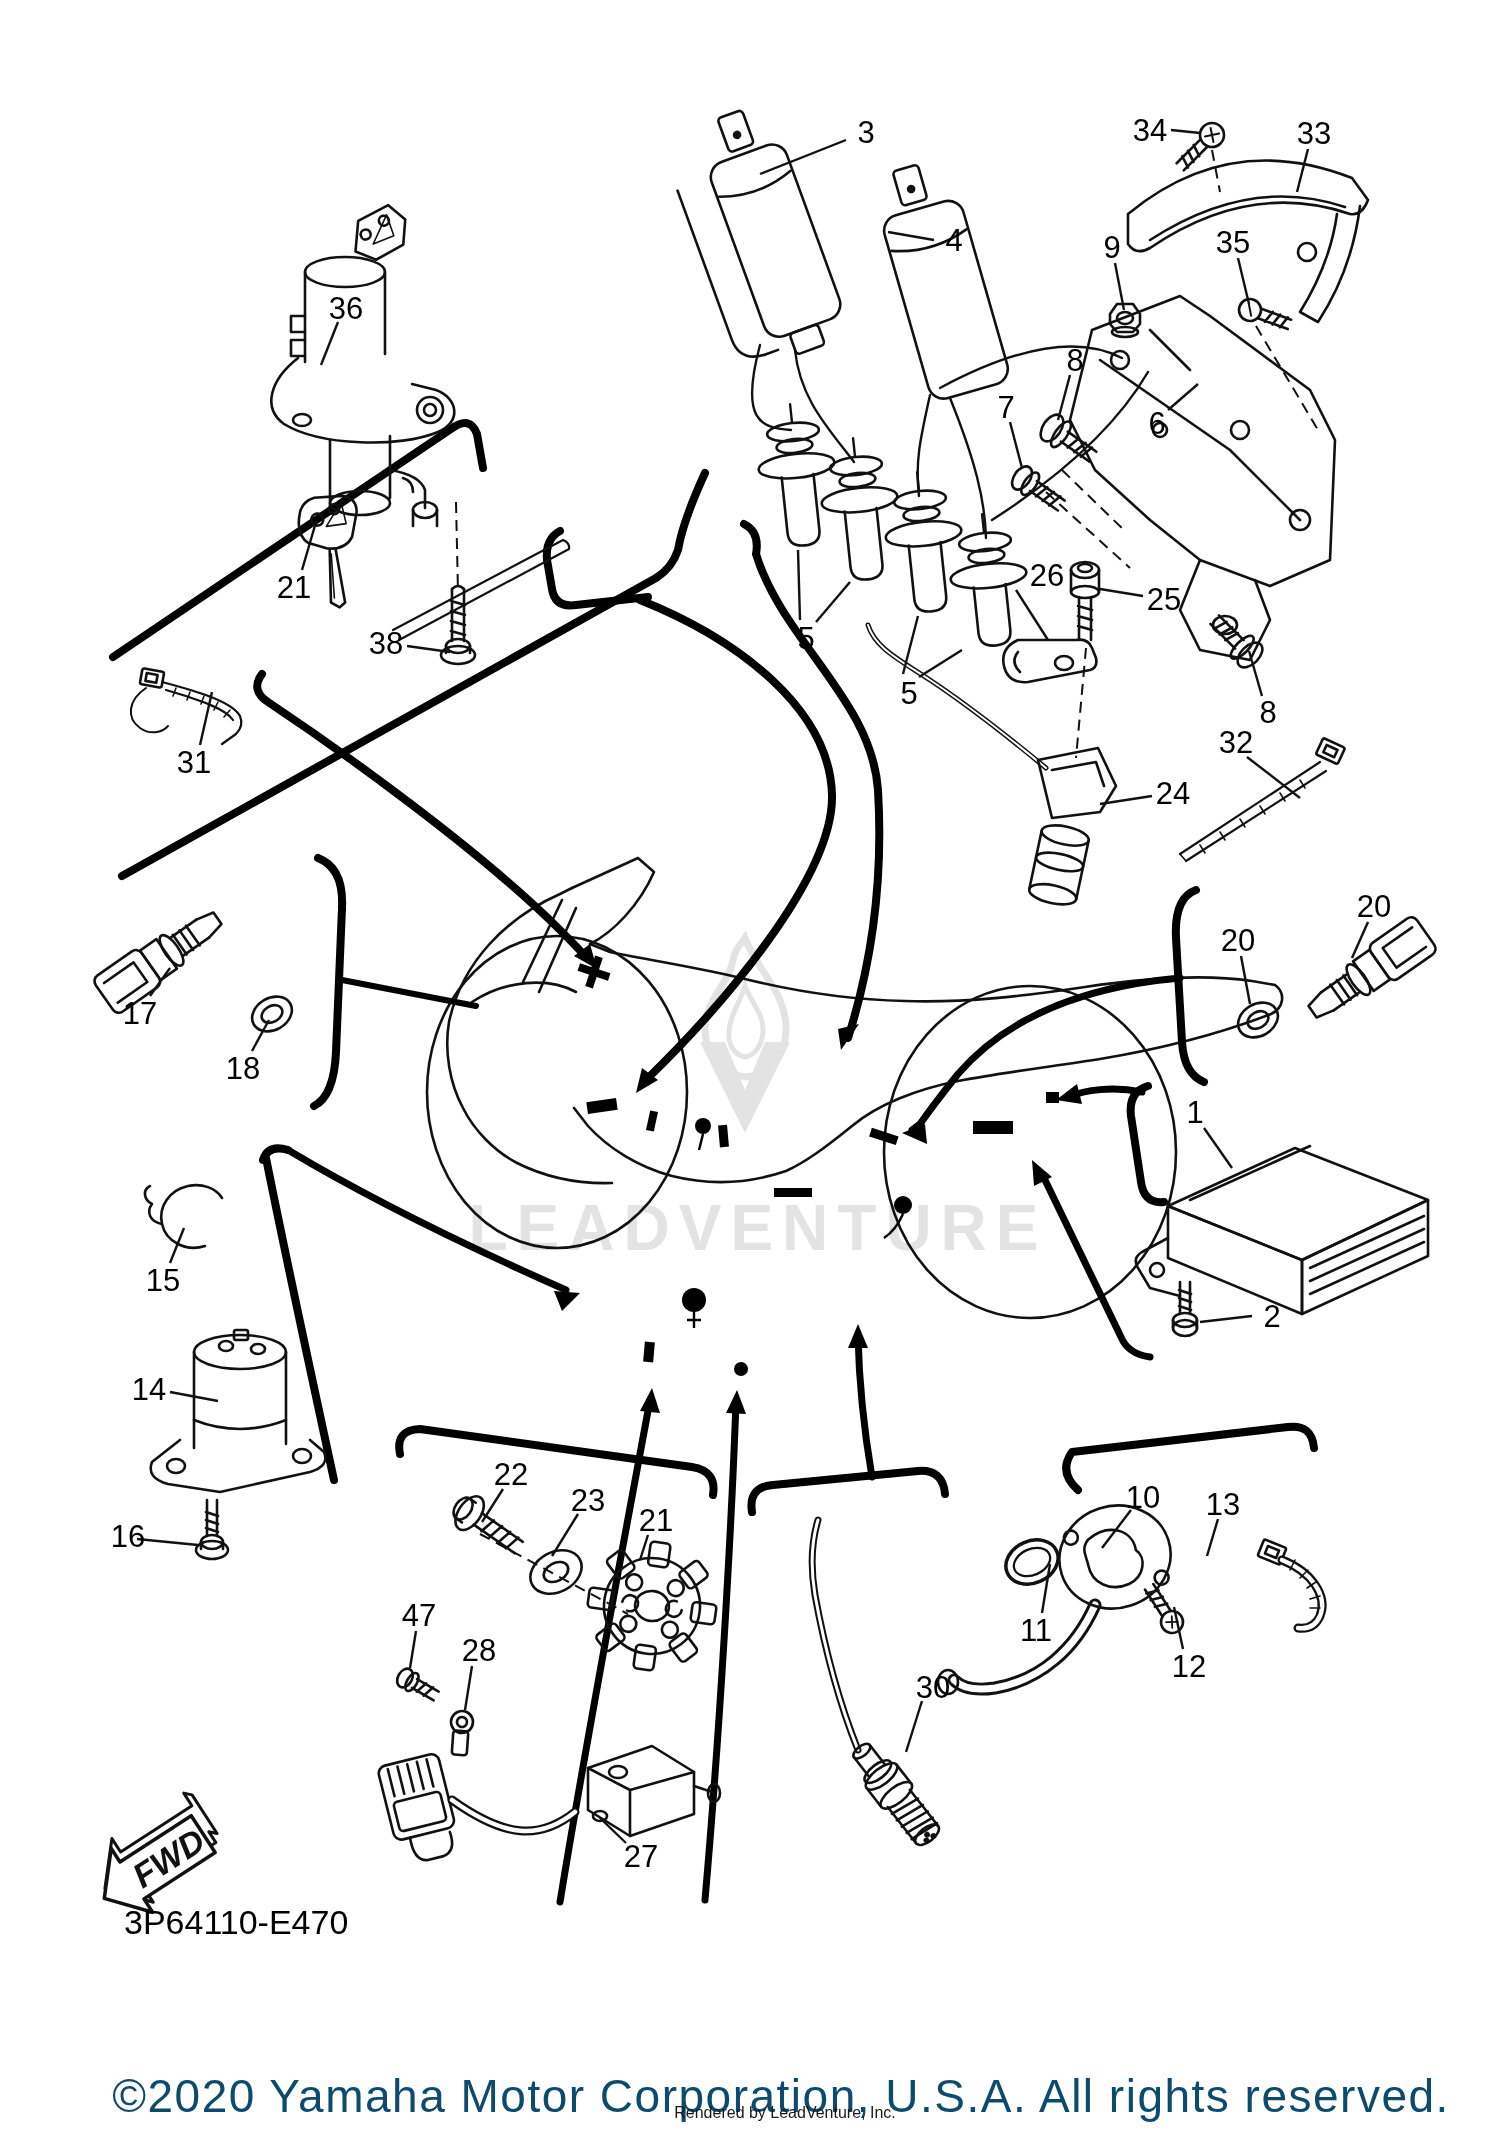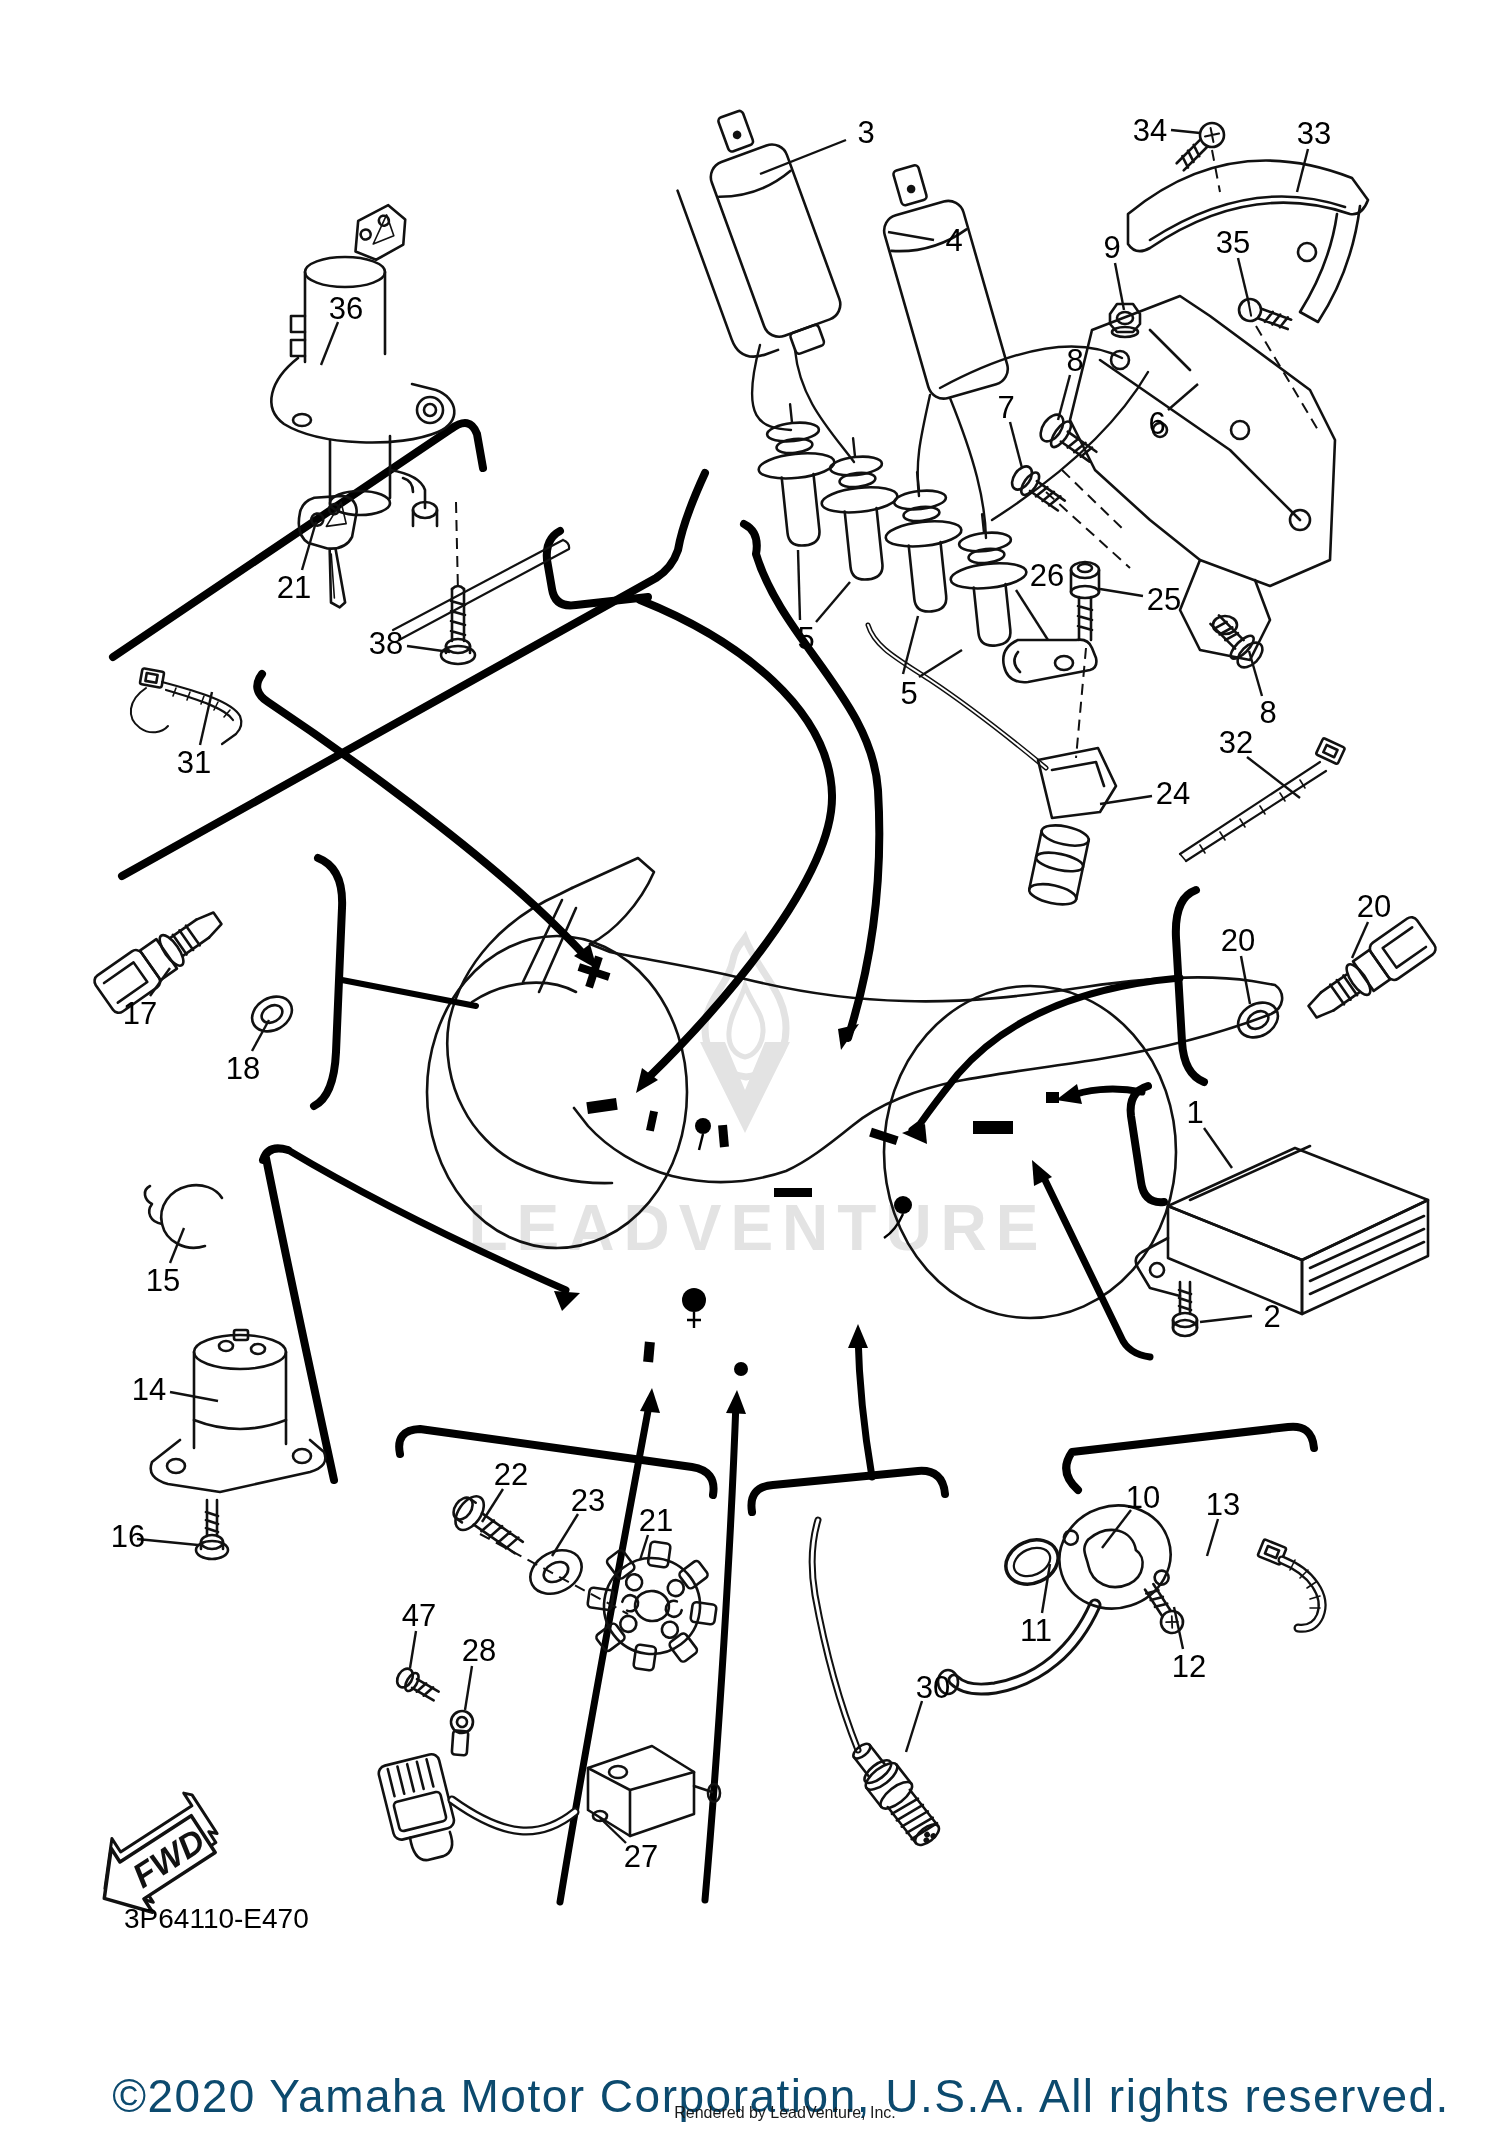--- a/index.html
+++ b/index.html
@@ -5,21 +5,21 @@
   html,body{margin:0;padding:0;background:#888;}
   .stage{position:relative;width:1500px;height:2135px;background:#fff;overflow:hidden;
          font-family:"Liberation Sans", sans-serif;}
   svg{position:absolute;left:0;top:0;}
   .lineart{stroke:#111;fill:none;stroke-width:2.6;stroke-linecap:round;stroke-linejoin:round;}
   .plabel{position:absolute;transform:translate(-50%,-50%);font-size:31px;color:#000;
           font-family:"Liberation Sans",sans-serif;line-height:1;user-select:none;}
   #labels-layer{position:absolute;left:0;top:0;width:100%;height:100%;}
   .wm-text{position:absolute;left:758px;top:1228px;transform:translate(-50%,-50%);
            font-size:64px;font-weight:bold;letter-spacing:9px;color:#e3e3e3;white-space:nowrap;}
-  .diagram-code{position:absolute;left:124px;top:1903px;font-size:28px;color:#000;}
+  .diagram-code{position:absolute;left:124px;top:1903px;font-size:34px;color:#000;}
   .copyright{position:absolute;left:781px;top:2096px;transform:translate(-50%,-50%);
              font-size:46px;letter-spacing:1.5px;color:#0c4a6e;white-space:nowrap;}
   .rendered-by{position:absolute;left:785px;top:2113px;transform:translate(-50%,-50%);
              font-size:16px;color:#1a1a1a;white-space:nowrap;}
 </style>
 </head>
 <body>
 
 <div class="stage">
 

